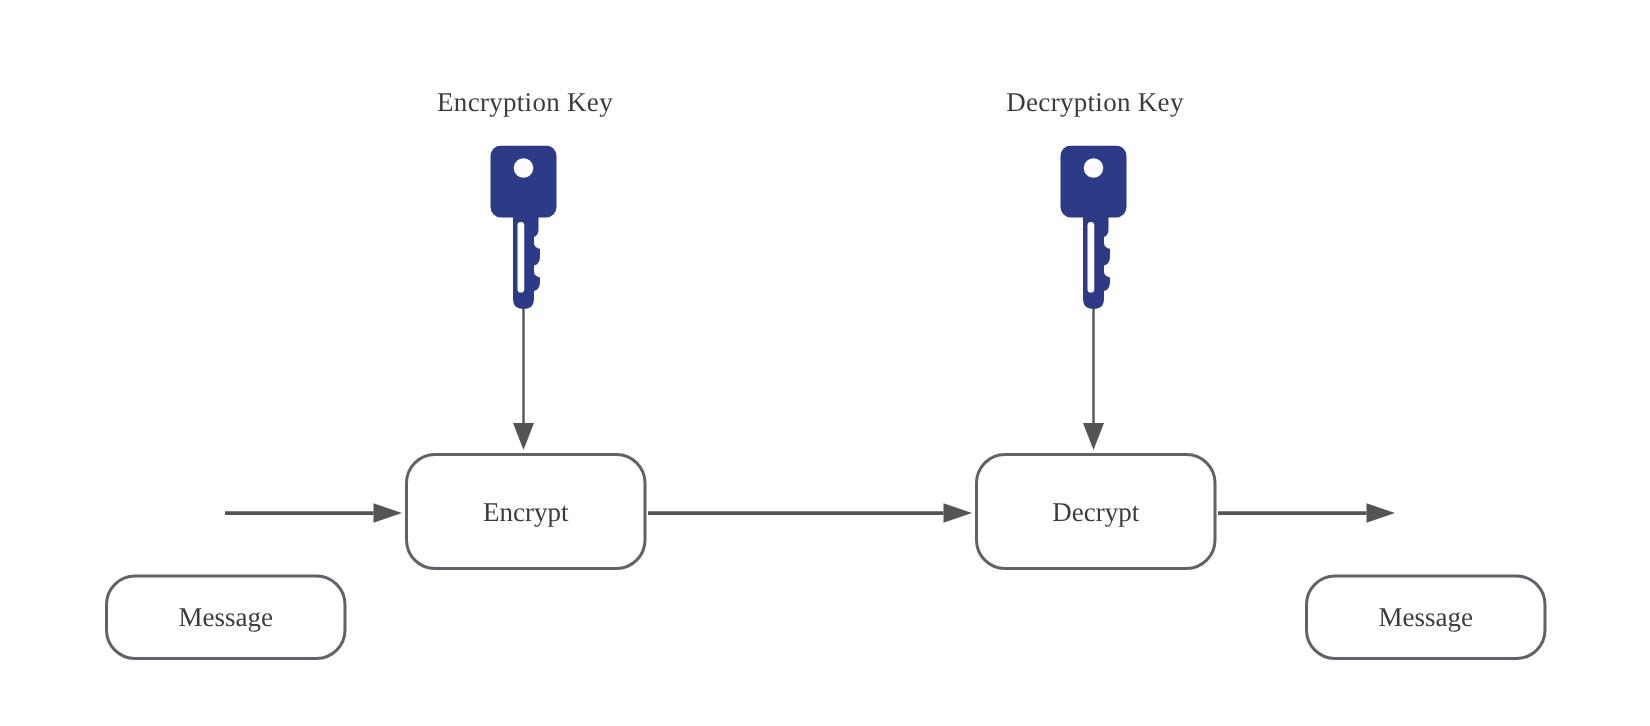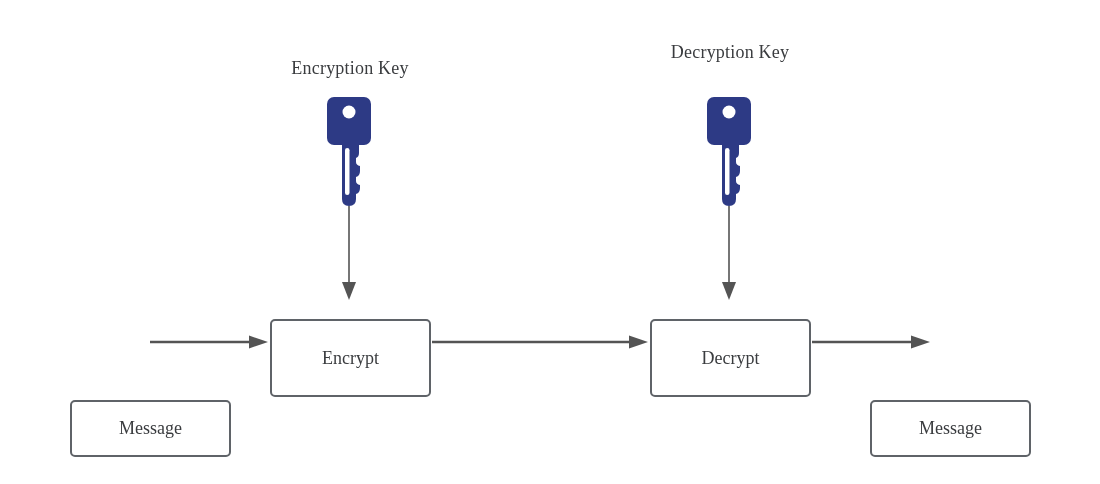--- a/index.html
+++ b/index.html
@@ -29,45 +29,44 @@
   }
   .key-svg{
     position:absolute;
     width:46px;height:112px;
   }
   .node{
     position:absolute;
     box-sizing:border-box;
     background:var(--box-fill);
     border:2px solid var(--box-border);
-    border-radius:5px;
+    border-radius:20px;
     display:flex;
     align-items:center;
     justify-content:center;
     font-size:18px;
     color:var(--text);
-    margin-top:17px;
   }
   .process{width:161px;height:78px;top:302px;}
   .data-box{width:161px;height:57px;top:383px;justify-content:center;}
   .arrow-layer{
     position:absolute;
     left:0;top:0;width:1100px;height:484px;
     pointer-events:none;
   }
   .arrow-layer line{stroke:var(--line);}
   .arrow-layer polygon{fill:var(--line);}
 </style>
 </head>
 <body>
 
 <div class="canvas">
 
   <div class="key-label" style="left:250px;top:58px;">Encryption Key</div>
-  <div class="key-label" style="left:630px;top:42px;">Decryption Key</div>
+  <div class="key-label" style="left:630px;top:58px;">Decryption Key</div>
 
   <svg class="key-svg" style="left:326px;top:97px;" viewBox="0 0 46 112">
     <rect x="1" y="0" width="44" height="48" rx="7" fill="var(--key-fill)"></rect>
     <path d="M16 44 L16 102 Q16 109 23 109 Q30 109 30 102 L30 97 Q34 96 34 91 L34 88 Q30 87 30 84 L30 80 Q34 79 34 74 L34 69 Q30 68 30 65 L30 61 Q33 60 33 56 L33 44 Z" fill="var(--key-fill)"></path>
     <rect x="19" y="51" width="4.5" height="47" rx="2.25" fill="#ffffff"></rect>
     <circle cx="23" cy="15" r="6.5" fill="#ffffff"></circle>
   </svg>
 
   <svg class="key-svg" style="left:706px;top:97px;" viewBox="0 0 46 112">
     <rect x="1" y="0" width="44" height="48" rx="7" fill="var(--key-fill)"></rect>

